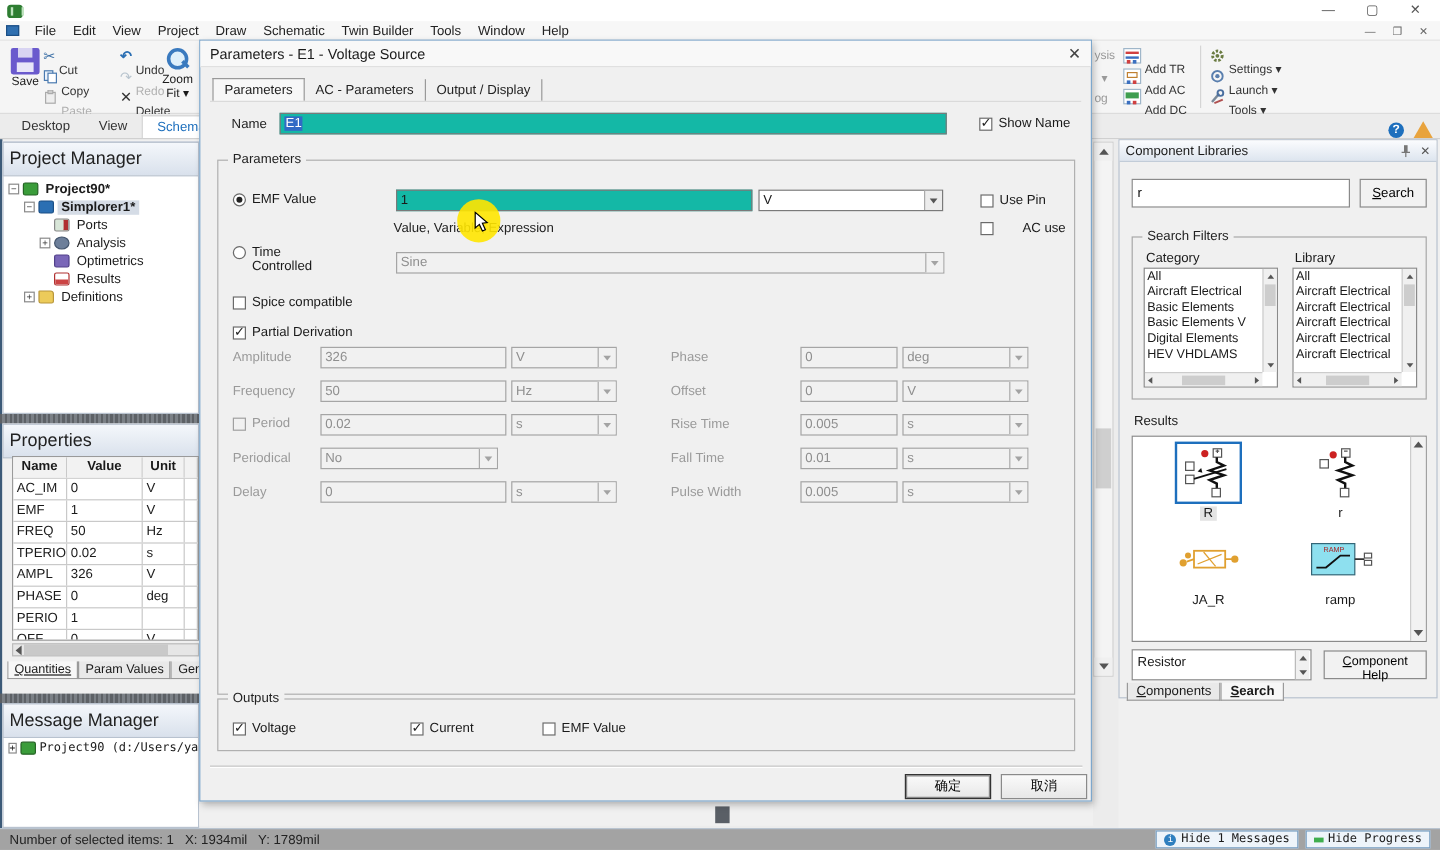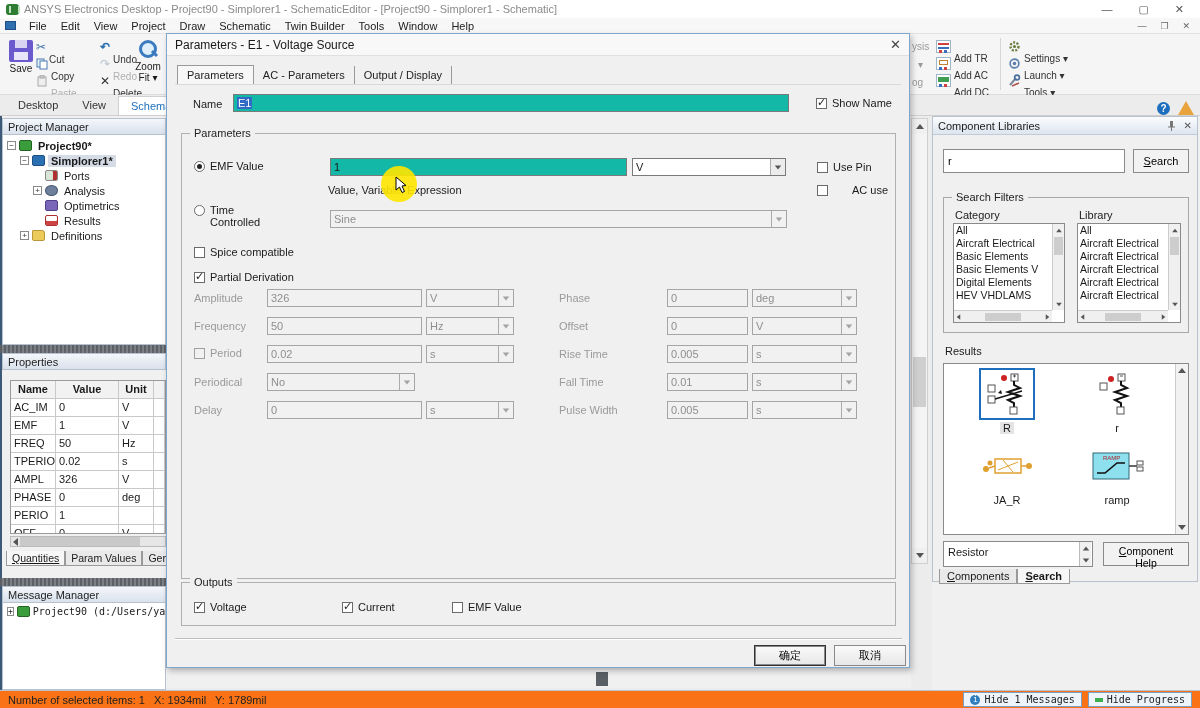--- a/index.html
+++ b/index.html
@@ -51,22 +51,22 @@
             border-bottom:1px solid #d0d0d0; display:flex; align-items:flex-end; }
   .rtab { padding:3px 12px 3px; font-size:11px; color:#333; }
   .rtab.active { background:#fff; color:#1d6fbd; border:1px solid #d0d0d0; border-bottom:none; }
   .tabrow-right { margin-left:auto; display:flex; align-items:center; gap:8px; padding-right:6px; }
   .help-ico { width:13px; height:13px; border-radius:50%; background:#1d6fbd; color:#fff; font-size:10px;
               font-weight:bold; text-align:center; line-height:13px; }
   .ansys-logo { width:0; height:0; border-left:8px solid transparent; border-right:8px solid transparent;
                 border-bottom:14px solid #e8a33d; position:relative; }
 
   
-  .panel-title { height:17px; background:linear-gradient(#f4f7fb,#d9e1ec); border:1px solid #b8c2cf;
-                 font-size:11px; padding:1px 5px; color:#222; display:flex; align-items:center; }
+  .panel-title { height:29px; background:linear-gradient(#f4f7fb,#d9e1ec); border:1px solid #b8c2cf;
+                 font-size:15px; padding:1px 5px; color:#222; display:flex; align-items:center; }
   .splitter { position:absolute; left:0; width:166px; height:8px; background:repeating-linear-gradient(90deg,#5d6166 0 2px,#7b8086 2px 4px); }
   .left-edge { position:absolute; left:0; top:116px; width:2px; height:574px; background:#3c5a78; }
 
   
   .pm { position:absolute; left:2px; top:118px; width:164px; height:227px; background:#fff; border:1px solid #b8c2cf; }
   .tree { padding:3px 0 0 4px; }
   .trow { display:flex; align-items:center; height:15px; white-space:nowrap; }
   .trow .exp { width:9px; height:9px; border:1px solid #8a8a8a; background:#fff; font-size:8px; line-height:7px;
                text-align:center; color:#333; margin-right:3px; flex:none; }
   .trow .exp.none { border:none; background:transparent; }
@@ -158,21 +158,21 @@
   .desc-spin { position:absolute; left:146px; top:425px; width:12px; height:24px; display:flex;
                flex-direction:column; justify-content:space-around; align-items:center; background:#f0f0f0;
                border-left:1px solid #bbb; }
   .comp-help { position:absolute; left:170px; top:425px; width:86px; height:24px; font-size:10.5px; }
   .cl-tabs { position:absolute; left:6px; top:452px; display:flex; }
   .cl-tab { border:1px solid #9a9a9a; border-top:none; background:#e9e9e9; padding:1px 7px; font-size:11px; }
   .cl-tab.active { background:#f7f7f7; font-weight:bold; }
   .cl-tab u { text-decoration:underline; }
 
   
-  .statusbar { position:absolute; left:0; top:690px; width:1200px; height:18px; background:#f97316;
+  .statusbar { position:absolute; left:0; top:690px; width:1200px; height:18px; background:#a3a3a3;
                border-top:1px solid #b9c4d0; display:flex; align-items:center; padding:0 8px; }
   .status-text { font-size:11px; color:#222; white-space:pre; }
   .status-right { margin-left:auto; display:flex; gap:6px; }
   .status-btn { background:#eef4fa; border:1px solid #7aa0c4; font-size:10px; padding:0 6px; height:15px;
                 display:flex; align-items:center; gap:4px; font-family:"DejaVu Sans Mono",monospace; }
   .info-ico { width:10px; height:10px; border-radius:50%; background:#2f7fbf; color:#fff; font-size:8px;
               line-height:10px; text-align:center; flex:none; }
   .green-dash { width:8px; height:4px; background:#3fae4e; flex:none; }
 
   
@@ -222,21 +222,20 @@
                background:rgba(255,230,0,.9); z-index:60; pointer-events:none; }
   .cursor-arrow { position:absolute; left:395px; top:176px; z-index:61; pointer-events:none; }
 </style>
 </head>
 <body>
 
 <div id="app">
 
   <div class="titlebar">
     <span class="app-logo"></span>
-    <span class="title-text">ANSYS Electronics Desktop - Project90 - Simplorer1 - SchematicEditor - [Project90 - Simplorer1 - Schematic]</span>
     <span class="win-controls">
       <span>—</span>
       <span>▢</span>
       <span>✕</span>
     </span>
   </div>
 
   <div class="menubar">
     <span class="mdi-icon"></span>
     <span id="menus" style="display:flex;">

